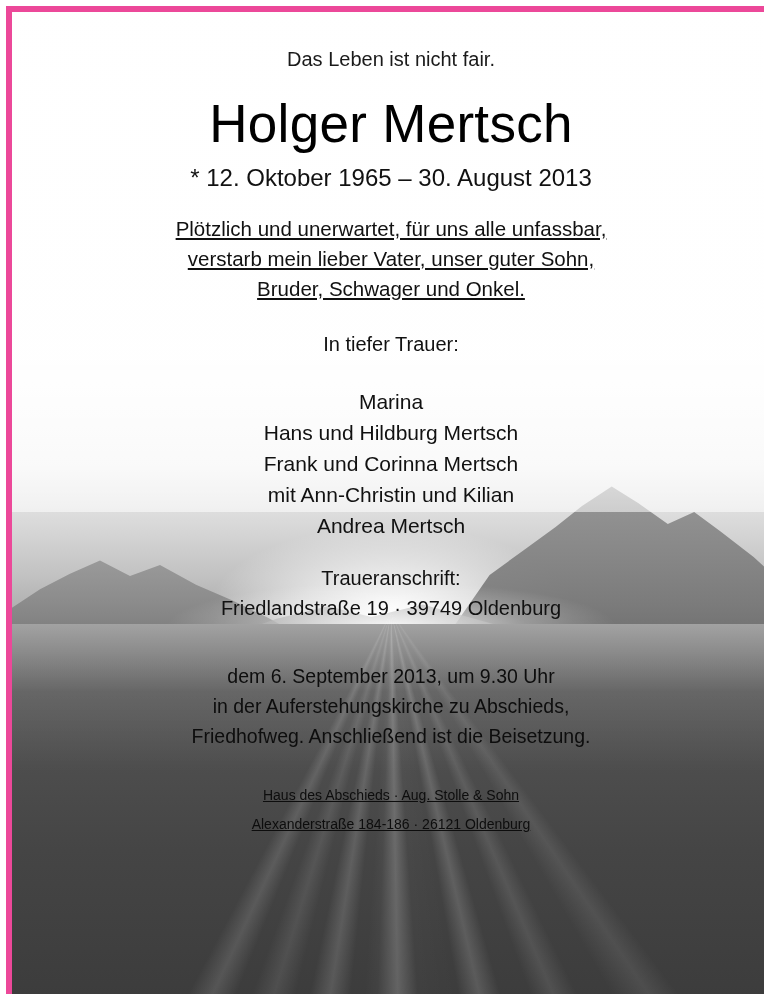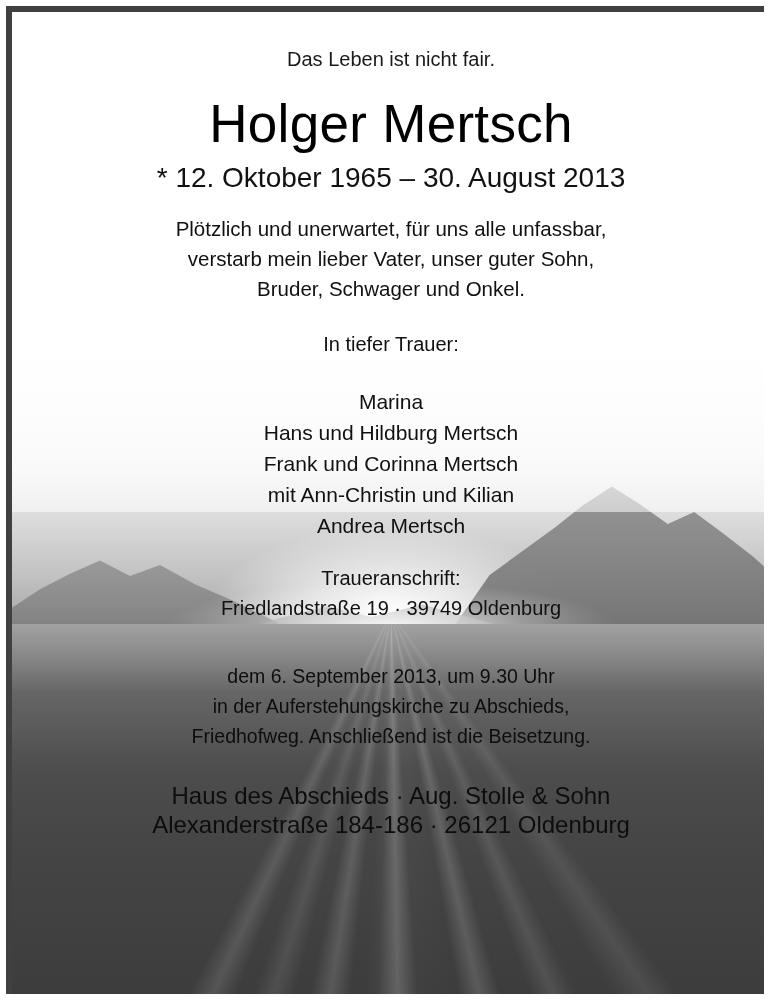--- a/index.html
+++ b/index.html
@@ -8,21 +8,21 @@
     background: #ffffff;
   }
   body {
     font-family: "Liberation Sans", sans-serif;
   }
   .page {
     position: relative;
     width: 770px;
     height: 1000px;
     overflow: hidden;
-    background: #404040;
+    background: #ec4899;
     box-sizing: border-box;
     border: 6px solid #ffffff;
   }
   .frame {
     position: absolute;
     left: 6px;
     top: 6px;
     width: 758px;
     height: 988px;
     box-sizing: border-box;
@@ -167,27 +167,28 @@
     color: #1a1a1a;
   }
   .name {
     font-size: 53px;
     line-height: 60px;
     margin-top: 22px;
     letter-spacing: 0.3px;
     color: #000000;
   }
   .dates {
-    font-size: 28px;
+    font-size: 24px;
     line-height: 28px;
     margin-top: 10px;
     color: #111111;
   }
   .block {
     margin-top: 22px;
+    text-decoration: underline;
   }
   .para {
     font-size: 20.5px;
     line-height: 30px;
     color: #111111;
   }
   .mourning-label {
     font-size: 20px;
     line-height: 28px;
     margin-top: 26px;
@@ -214,23 +215,24 @@
   }
   .service-line {
     font-size: 19.5px;
     line-height: 30px;
     color: #0d0d0d;
   }
   .footer-block {
     margin-top: 30px;
   }
   .footer-line {
-    font-size: 24px;
+    font-size: 14px;
     line-height: 29px;
     color: #0d0d0d;
+    text-decoration: underline;
   }
 </style>
 </head>
 <body>
 
 <div class="page">
   <div class="frame">
 
     <div class="bg"></div>
     <div class="mountain-right"></div>

